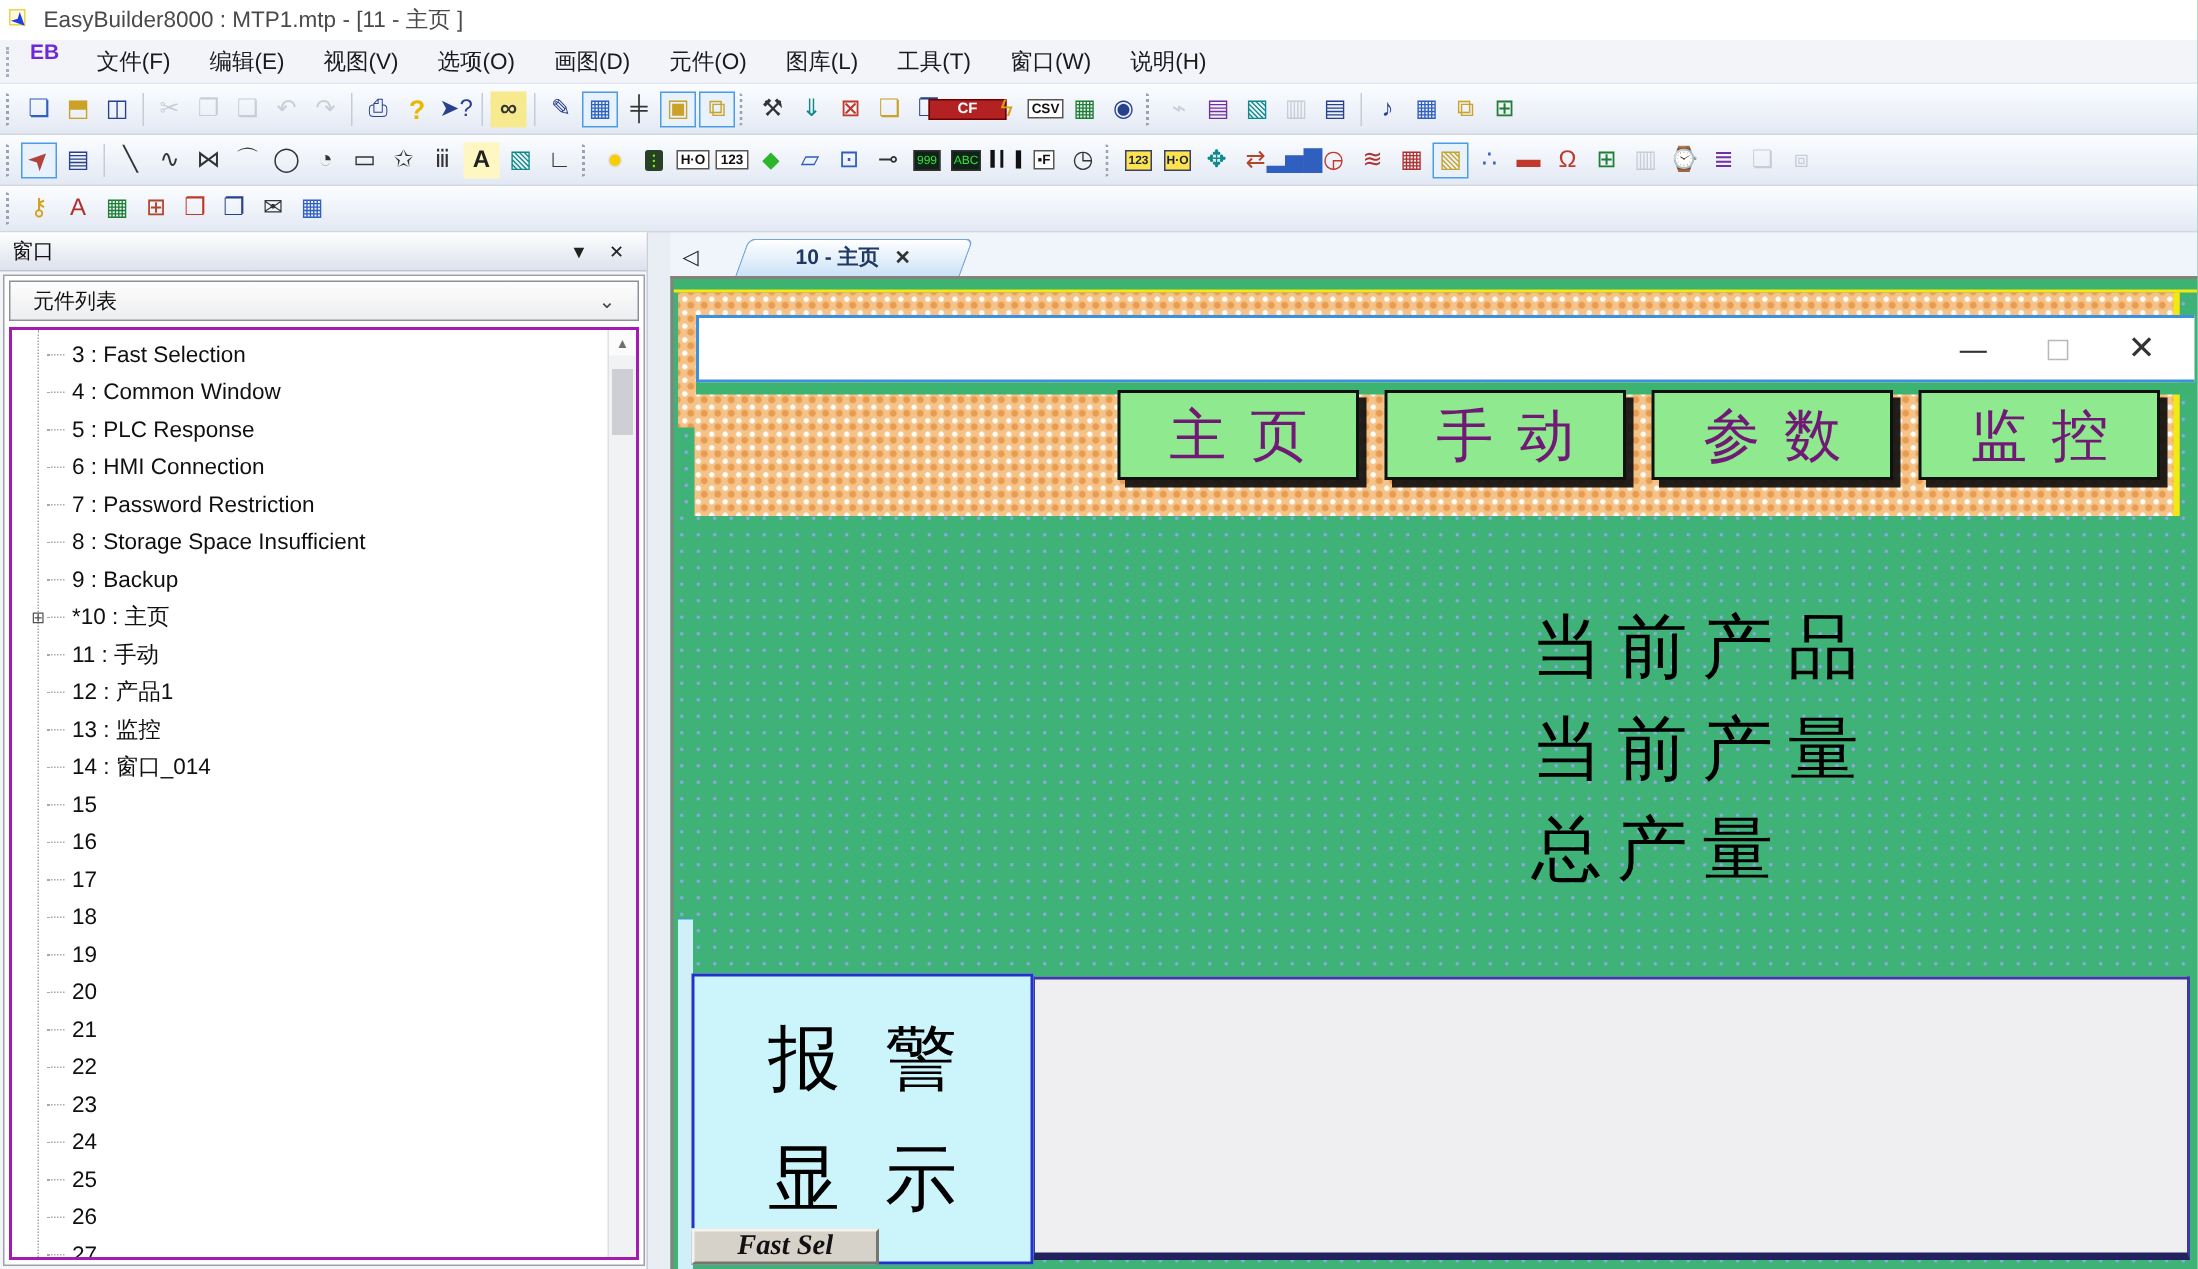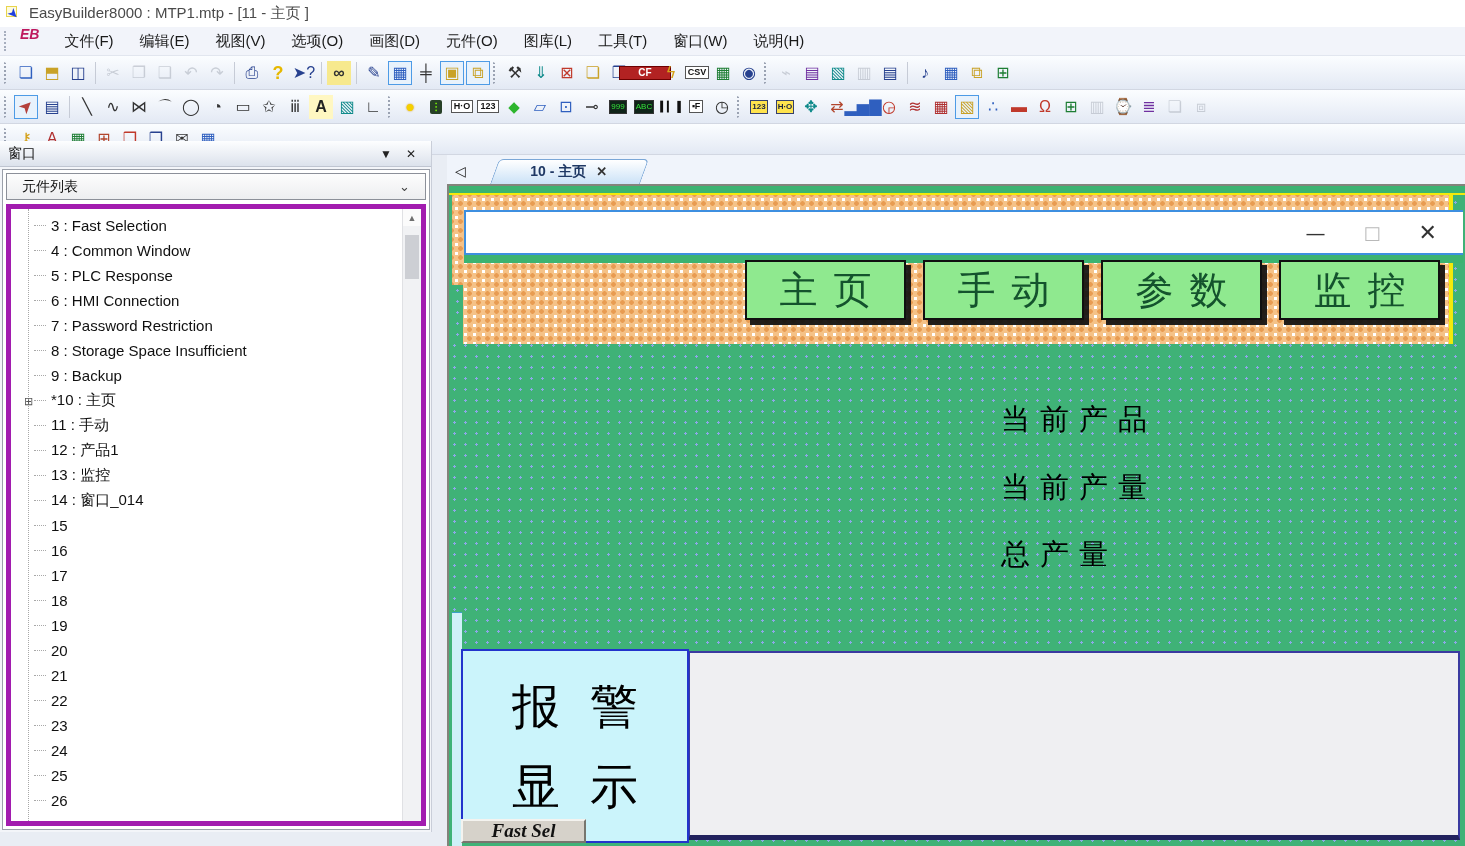--- a/index.html
+++ b/index.html
@@ -12,21 +12,21 @@
             display:flex;align-items:center;padding-left:6px;box-sizing:border-box;}
   .app-ico{width:16px;height:16px;position:relative;margin-right:7px;}
   .app-ico .yel{position:absolute;left:0;top:0;width:9px;height:9px;border:1px solid #E8D44D;background:#FEFBDC;}
   .app-ico .arr{position:absolute;left:2px;top:0px;color:#1F3FDF;font-size:13px;display:inline-block;transform:rotate(45deg);}
   .title-text{font-size:15px;color:#4A4A4A;}
 
   
   .menubar{position:absolute;left:0;top:27px;width:1465px;height:29px;background:#F2F4FA;
            display:flex;align-items:center;box-sizing:border-box;border-bottom:1px solid #E2E6EF;}
   .menugrip{width:6px;height:20px;border-left:2px dotted #A7AEBE;margin:0 6px 0 4px;}
-  .eb-logo{color:#be185d;font-weight:bold;font-size:14px;margin:0 12px 15px 2px;font-style:italic;}
+  .eb-logo{color:#6d28d9;font-weight:bold;font-size:14px;margin:0 12px 15px 2px;}
   .mi{font-size:15px;color:#1A1A1A;padding:3px 13px;cursor:default;}
 
   
   .tbrow{position:absolute;left:0;width:1465px;display:flex;align-items:center;
          background:linear-gradient(#FBFDFF,#E3E9F4);border-bottom:1px solid #D2D7E2;
          box-sizing:border-box;padding:0 2px;}
   #tb1{top:56px;height:34px;}
   #tb2{top:90px;height:34px;}
   #tb3{top:124px;height:31px;}
   .tb{width:24px;height:24px;display:flex;align-items:center;justify-content:center;
@@ -48,34 +48,34 @@
   .sel{color:#B4413C;}
   .sel .g{transform:rotate(-45deg);font-size:17px;}
   .bulb{color:#F5D000;text-shadow:0 0 2px #D89000;}
   .traffic .g{background:#274027;color:#7CFC00;padding:1px 4px;font-size:12px;border-radius:2px;}
   .fkey{color:#2DB52D;font-size:15px;}
   .bar .g{font-size:10px;letter-spacing:-1px;color:#111;}
   .textA{color:#222;font-weight:bold;background:#FFF7C2;}
   .ln{color:#333;}
 
   
-  .leftpanel{position:absolute;left:0;top:141px;width:432px;height:691px;background:#F3F5F9;
+  .leftpanel{position:absolute;left:0;top:155px;width:432px;height:691px;background:#F3F5F9;
              box-sizing:border-box;border-right:1px solid #C9CED9;}
   .lp-head{height:26px;background:linear-gradient(#FDFEFF,#DCE2EC);border-bottom:1px solid #BFC5D1;
            display:flex;align-items:center;padding:0 8px;box-sizing:border-box;}
   .lp-title{font-size:14px;color:#111;flex:1;}
   .lp-btn{font-size:12px;color:#222;padding:0 7px;cursor:default;}
   .lp-body{position:absolute;left:2px;top:28px;width:428px;height:661px;background:#FFFFFF;
            border:1px solid #9BA0AA;box-sizing:border-box;}
   .lp-select{height:27px;margin:3px;border:1px solid #8C9099;background:linear-gradient(#FDFDFD,#EDEEF0);
              display:flex;align-items:center;padding:0 15px;box-sizing:border-box;}
   .lp-select .sel-text{flex:1;font-size:14px;color:#111;}
   .lp-select .chev{font-size:13px;color:#444;}
   .treebox{position:absolute;left:3px;top:34px;right:3px;bottom:3px;background:#fff;
-           border:5px solid #a21caf;overflow:hidden;}
+           border:2px solid #a21caf;overflow:hidden;}
   .treeline{position:absolute;left:17px;top:0;bottom:0;width:0;border-left:1px dotted #A8A8A8;}
   .tree{position:absolute;left:0;top:4px;right:20px;}
   .titem{height:25px;display:flex;align-items:center;font-size:15px;color:#101010;white-space:nowrap;}
   .texp{width:11px;height:11px;margin-left:12px;font-size:11px;line-height:10px;color:#555;
         display:flex;align-items:center;justify-content:center;}
   .texp:empty{visibility:hidden;}
   .titem .tick{width:12px;border-top:1px dotted #A8A8A8;margin-right:5px;}
   .vscroll{position:absolute;right:0;top:0;bottom:0;width:18px;background:#F1F2F4;border-left:1px solid #E0E1E4;}
   .vs-up{height:17px;display:flex;align-items:center;justify-content:center;font-size:9px;color:#6F6F6F;background:#FBFBFB;}
   .vs-thumb{position:absolute;left:2px;right:2px;top:26px;height:44px;background:#CDCFD4;}
@@ -112,24 +112,24 @@
           display:flex;align-items:center;justify-content:flex-end;gap:38px;padding-right:26px;}
   .wc{font-family:"DejaVu Sans",sans-serif;color:#333;}
   .wc.min{font-size:20px;}
   .wc.max{font-size:18px;color:#B9B9B9;}
   .wc.cls{font-size:22px;}
   .strip-mid{position:absolute;left:15px;top:69px;width:999px;height:8px;background:#3CB371;}
   .btnrow{position:absolute;left:296px;top:74px;display:flex;gap:17px;}
   .hmi-btn{width:161px;height:60px;background:#8FE98F;border:2px solid #101010;
            box-shadow:5px 5px 0 rgba(15,15,15,.92);
            display:flex;align-items:center;justify-content:center;
-           font-family:"DejaVu Serif","Liberation Serif",serif;font-size:38px;color:#14532d;
+           font-family:"DejaVu Serif","Liberation Serif",serif;font-size:38px;color:#701a75;
            letter-spacing:16px;padding-left:16px;box-sizing:border-box;}
-  .hmi-label{position:absolute;left:552px;font-family:"DejaVu Serif","Liberation Serif",serif;
-           font-size:29px;color:#000;letter-spacing:10px;font-weight:500;}
+  .hmi-label{position:absolute;left:572px;font-family:"DejaVu Serif","Liberation Serif",serif;
+           font-size:47px;color:#000;letter-spacing:10px;font-weight:500;}
   .hmi-label:nth-of-type(1){top:214px;}
   .hmi-label:nth-of-type(2){top:282px;}
   .hmi-label:nth-of-type(3){top:349px;}
   .left-sliver{position:absolute;left:3px;top:426px;width:10px;bottom:0;background:#CFF0F8;border-top:1px solid #3AA0C8;}
   .alarm-area{position:absolute;left:239px;top:465px;width:772px;height:189px;background:#EFEFF2;
            border:2px solid #3A3AA0;border-bottom:5px solid #22225E;box-sizing:border-box;}
   .fastsel-panel{position:absolute;left:12px;top:463px;width:228px;height:194px;background:#CBF4FB;
            border:2px solid #2233CC;box-sizing:border-box;
            display:flex;flex-direction:column;align-items:center;justify-content:center;}
   .fs-line{font-family:"DejaVu Serif","Liberation Serif",serif;font-size:48px;color:#000;

